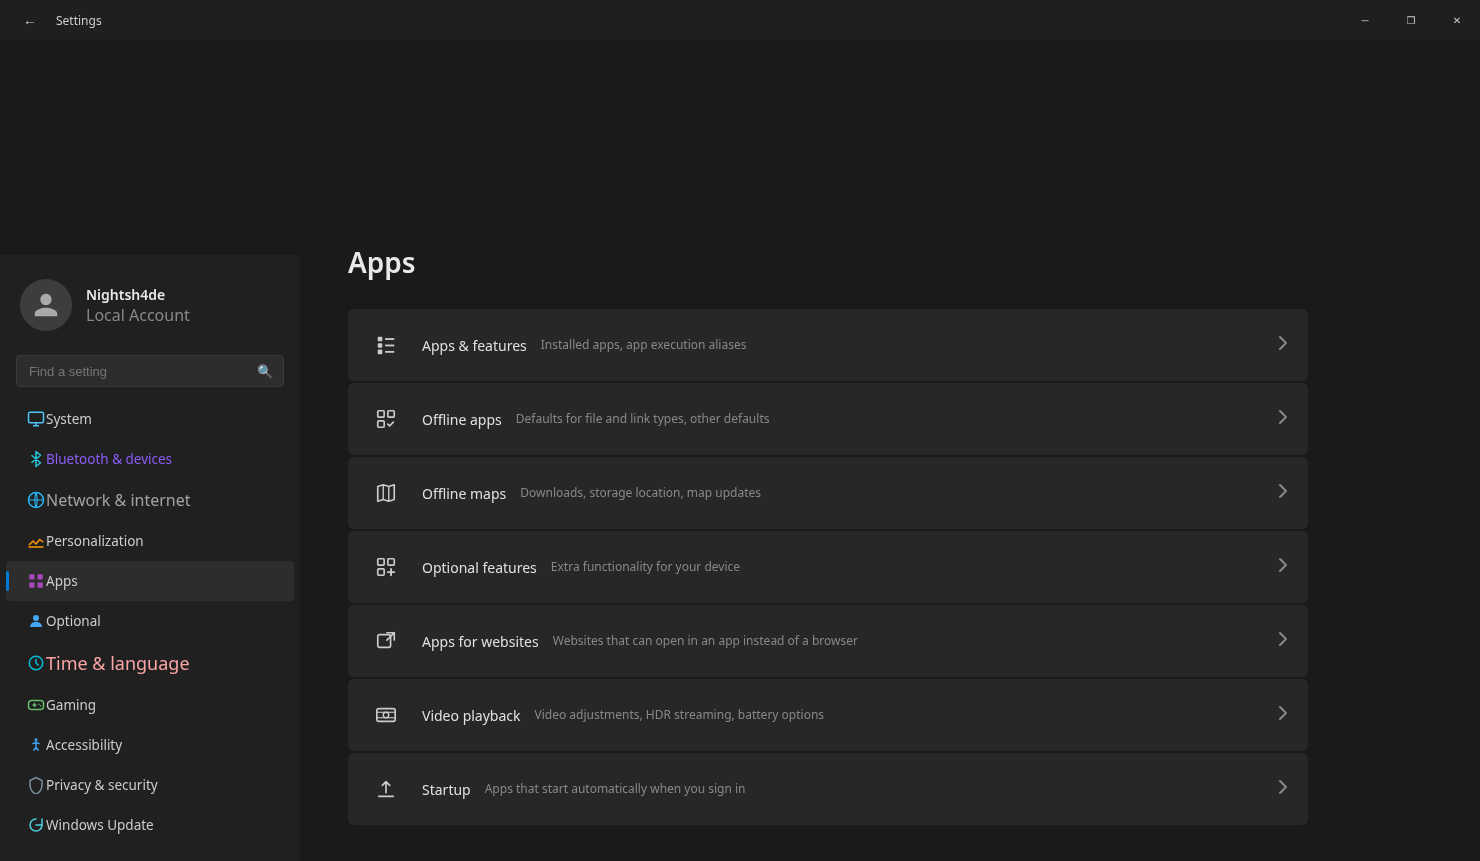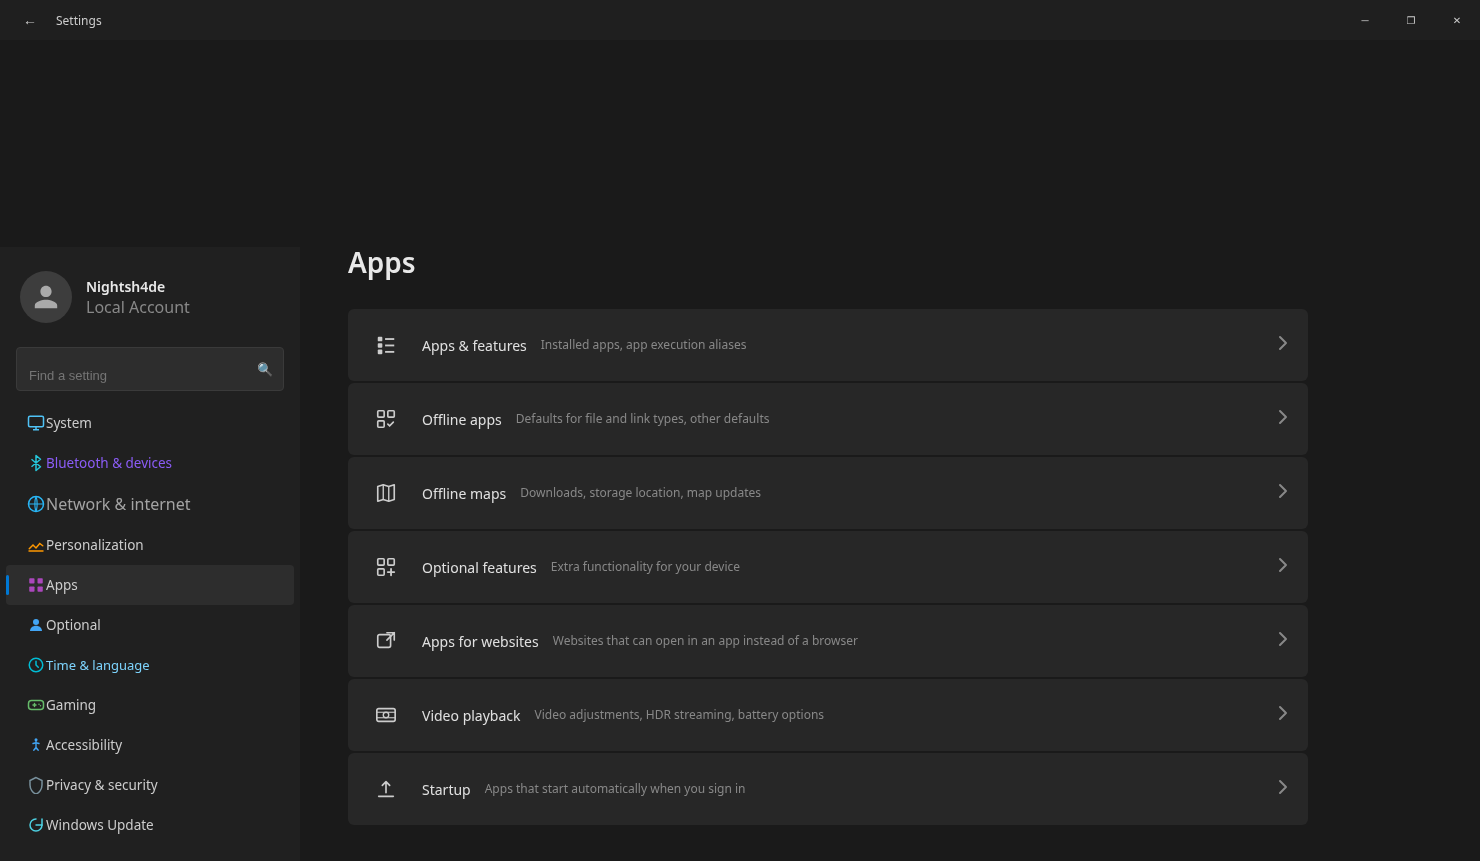--- a/index.html
+++ b/index.html
@@ -119,21 +119,21 @@
 
     .search-wrap {
       padding: 4px 16px 12px 16px;
     }
     .search-box {
       width: 100%;
       background: #2d2d2d;
       border: 1px solid #3a3a3a;
       border-radius: 4px;
       color: #ccc;
-      padding: 20px 36px 7px 12px;
+      padding: 8px 36px 7px 12px;
       font-size: 13px;
       outline: none;
       position: relative;
     }
     .search-container {
       position: relative;
     }
     .search-icon-inner {
       position: absolute;
       right: 10px;
@@ -335,21 +335,21 @@
           </span>
           <span style="font-size: 13.5px; color: rgb(204, 204, 204);">Optional</span>
         </div>
         <div class="nav-item">
           <span class="nav-icon">
             <svg width="18" height="18" viewBox="0 0 24 24" fill="none">
               <circle cx="12" cy="12" r="9" stroke="#00bcd4" stroke-width="2"></circle>
               <path d="M12 7v5l3 3" stroke="#00bcd4" stroke-width="2" stroke-linecap="round"></path>
             </svg>
           </span>
-          <span style="font-size: 13px; color: #7dd3fc;">Time &amp; language</span>
+          <span style="font-size: 18px; color: #fca5a5;">Time &amp; language</span>
         </div>
         <div class="nav-item">
           <span class="nav-icon">
             <svg width="18" height="18" viewBox="0 0 24 24" fill="none">
               <rect x="2" y="6" width="20" height="12" rx="4" stroke="#66bb6a" stroke-width="2"></rect>
               <path d="M8 12h4M10 10v4M16 11h.01M18 13h.01" stroke="#66bb6a" stroke-width="2" stroke-linecap="round"></path>
             </svg>
           </span>
           <span style="font-size: 13.5px; color: rgb(204, 204, 204);">Gaming</span>
         </div>

